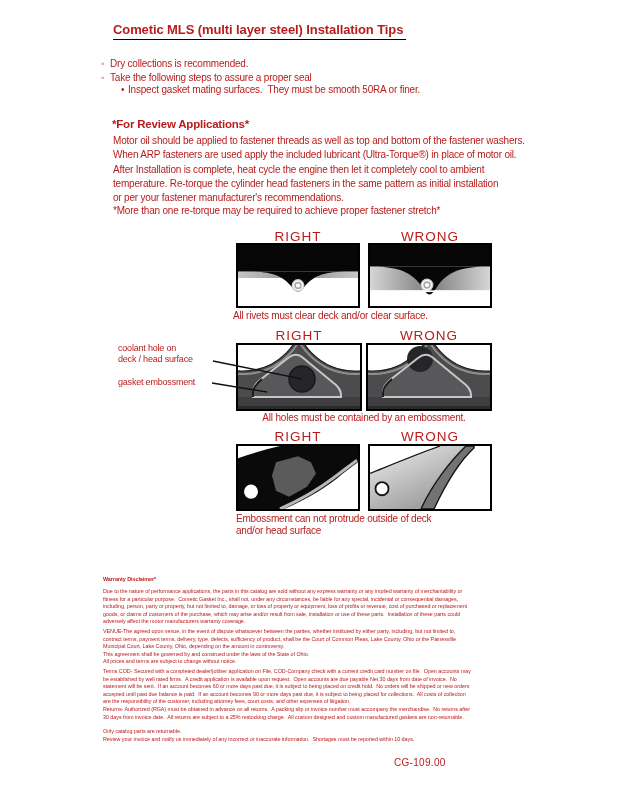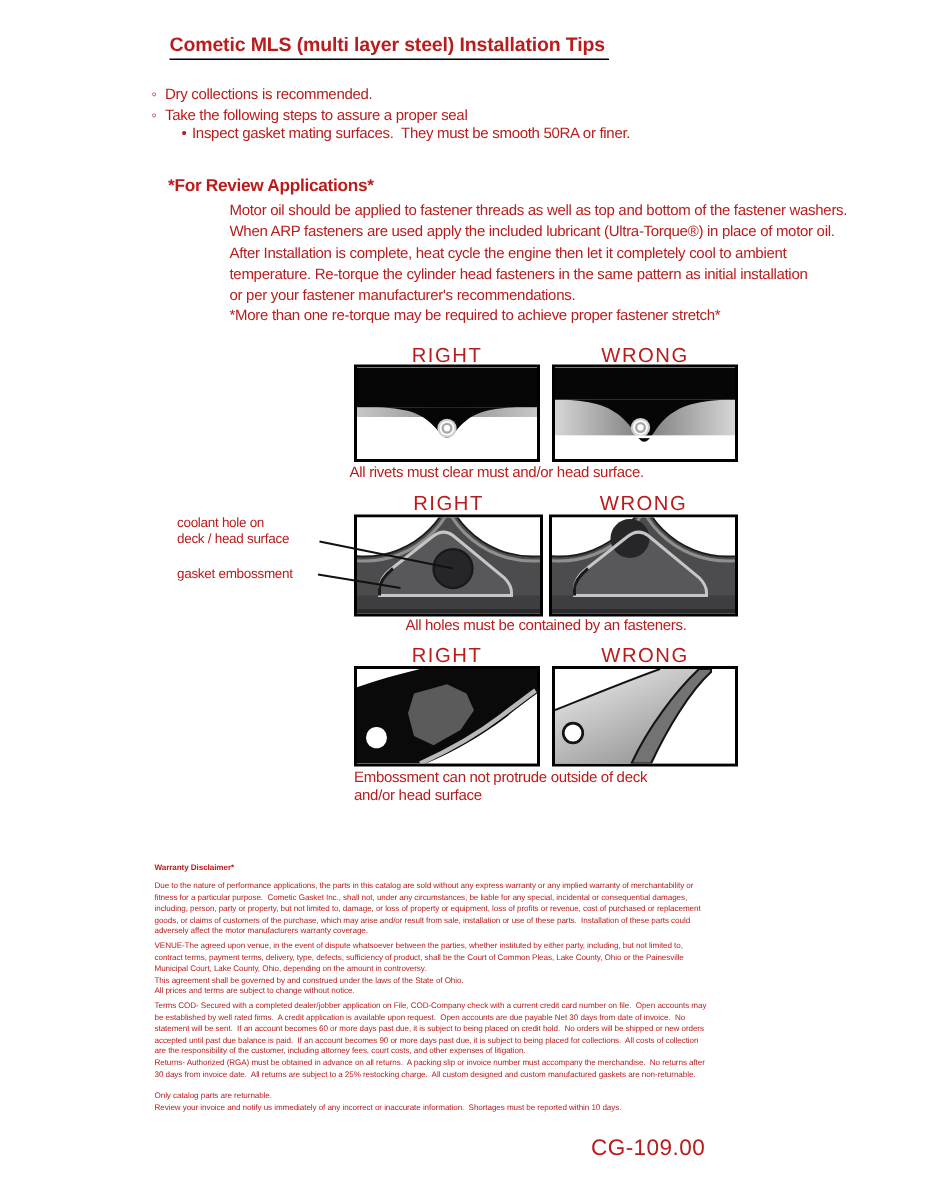--- a/index.html
+++ b/index.html
@@ -5,29 +5,29 @@
   html,body{margin:0;padding:0;background:#fff;}
   .page{position:relative;width:618px;height:800px;background:#ffffff;overflow:hidden;
         font-family:"Liberation Sans", sans-serif;color:#b91c1c;}
   .abs{position:absolute;}
   .title{left:113px;top:22px;font-size:13px;font-weight:bold;letter-spacing:-0.1px;
          border-bottom:1.6px solid #000;padding:0 3px 2px 0;display:inline-block;}
   .tip{font-size:10px;letter-spacing:-0.2px;white-space:pre;}
   .tip .mk{display:inline-block;width:9px;}
   .sub .mk{width:7px;}
   .heading{font-size:11.5px;font-weight:bold;letter-spacing:-0.2px;}
-  .body-p{font-size:10px;letter-spacing:-0.2px;line-height:14px;white-space:pre;margin-left:40px;}
+  .body-p{font-size:10px;letter-spacing:-0.2px;line-height:14px;white-space:pre;}
   .dg-label{font-size:13.5px;letter-spacing:1px;text-align:center;}
   .panel{border:2px solid #000;background:#fff;}
   .panel svg{display:block;}
   .caption{font-size:10px;letter-spacing:-0.2px;white-space:pre;}
   .anno{font-size:9px;letter-spacing:-0.2px;line-height:10.5px;text-align:left;white-space:pre;}
   .fine{font-size:5.4px;letter-spacing:-0.05px;line-height:7.5px;white-space:pre;}
   .fine-h{font-weight:bold;}
-  .doc-code{font-size:15px;letter-spacing:0.3px;}
+  .doc-code{font-size:10px;letter-spacing:0.3px;}
 </style>
 </head>
 <body>
 
 <div class="page">
 
   <div class="abs title">Cometic MLS (multi layer steel) Installation Tips</div>
 
   <div class="abs tip" style="left:101px;top:58px;"><span class="mk">◦</span><span>Dry collections is recommended.</span></div>
   <div class="abs tip" style="left:101px;top:72px;"><span class="mk">◦</span><span>Take the following steps to assure a proper seal</span></div>
@@ -81,21 +81,21 @@
       <path d="M8,21.5 C30,23 40,27 50,39 C54,44.5 56.5,49.5 59.5,49.5 C62.5,49.5 65,44.5 69,39 C79,27 89,23 112,21.5 Z" fill="#060606"></path>
       <g>
         <circle cx="57" cy="40" r="6.4" fill="#cfcfcf"></circle>
         <circle cx="57" cy="40" r="4.9" fill="#ffffff"></circle>
         <circle cx="57" cy="40" r="2.9" fill="#ffffff" stroke="#a8a8a8" stroke-width="1.6"></circle>
       </g>
       <rect y="45.3" width="120" height="1.8" fill="#ffffff"></rect>
     </svg>
   </div>
 
-  <div class="abs caption" style="left:233px;top:310px;">All rivets must clear must and/or head surface.</div>
+  <div class="abs caption" style="left:233px;top:310px;">All rivets must clear deck and/or clear surface.</div>
 
   <div class="abs dg-label" style="left:236px;top:328px;width:126px;">RIGHT</div>
   <div class="abs dg-label" style="left:366px;top:328px;width:126px;">WRONG</div>
 
   <div class="abs anno" style="left:118px;top:343px;width:94px;">coolant hole on
 deck / head surface</div>
   <div class="abs anno" style="left:118px;top:377px;width:93px;">gasket embossment</div>
 
   <div class="abs panel" style="left:236px;top:343px;width:122px;height:64px;">
     <svg width="122" height="64" viewBox="0 0 122 64" preserveAspectRatio="none">
@@ -126,21 +126,21 @@
       <path d="M15,52 V48 C15,43 17,39 22,35 L50,13 C55,9 60,9 64,12 L98,40 C102,44 103,47 103,50 V52 Z" fill="none" stroke="#c6c6c6" stroke-width="2"></path>
       <path d="M24,34 C18,39 15,43 15,48 V52" fill="none" stroke="#1a1a1a" stroke-width="2"></path>
     </svg>
   </div>
 
   <svg class="abs" style="left:208px;top:352px;z-index:5;" width="100" height="46" viewBox="0 0 100 46">
     <line x1="5" y1="9" x2="94" y2="27" stroke="#111111" stroke-width="1.4"></line>
     <line x1="4" y1="31" x2="59" y2="40" stroke="#111111" stroke-width="1.4"></line>
   </svg>
 
-  <div class="abs caption" style="left:236px;top:412px;width:256px;text-align:center;">All holes must be contained by an fasteners.</div>
+  <div class="abs caption" style="left:236px;top:412px;width:256px;text-align:center;">All holes must be contained by an embossment.</div>
 
   <div class="abs dg-label" style="left:236px;top:429px;width:124px;">RIGHT</div>
   <div class="abs dg-label" style="left:368px;top:429px;width:124px;">WRONG</div>
 
   <div class="abs panel" style="left:236px;top:444px;width:120px;height:63px;">
     <svg width="120" height="63" viewBox="0 0 120 62" preserveAspectRatio="none">
       <rect width="120" height="62" fill="#0a0a0a"></rect>
       <path d="M38,16 L60,10 L73,16 L78,27 L69,40 L51,50 L38,44 L34,29 Z" fill="#5b5b5b"></path>
       <path d="M42,62 C60,54 80,43 96,31 C104,25 112,19 119,14" fill="none" stroke="#b8b8b8" stroke-width="3"></path>
       <path d="M46,62 C63,55 83,44 99,32 C106,26 113,21 120,16 L120,62 Z" fill="#ffffff"></path>

